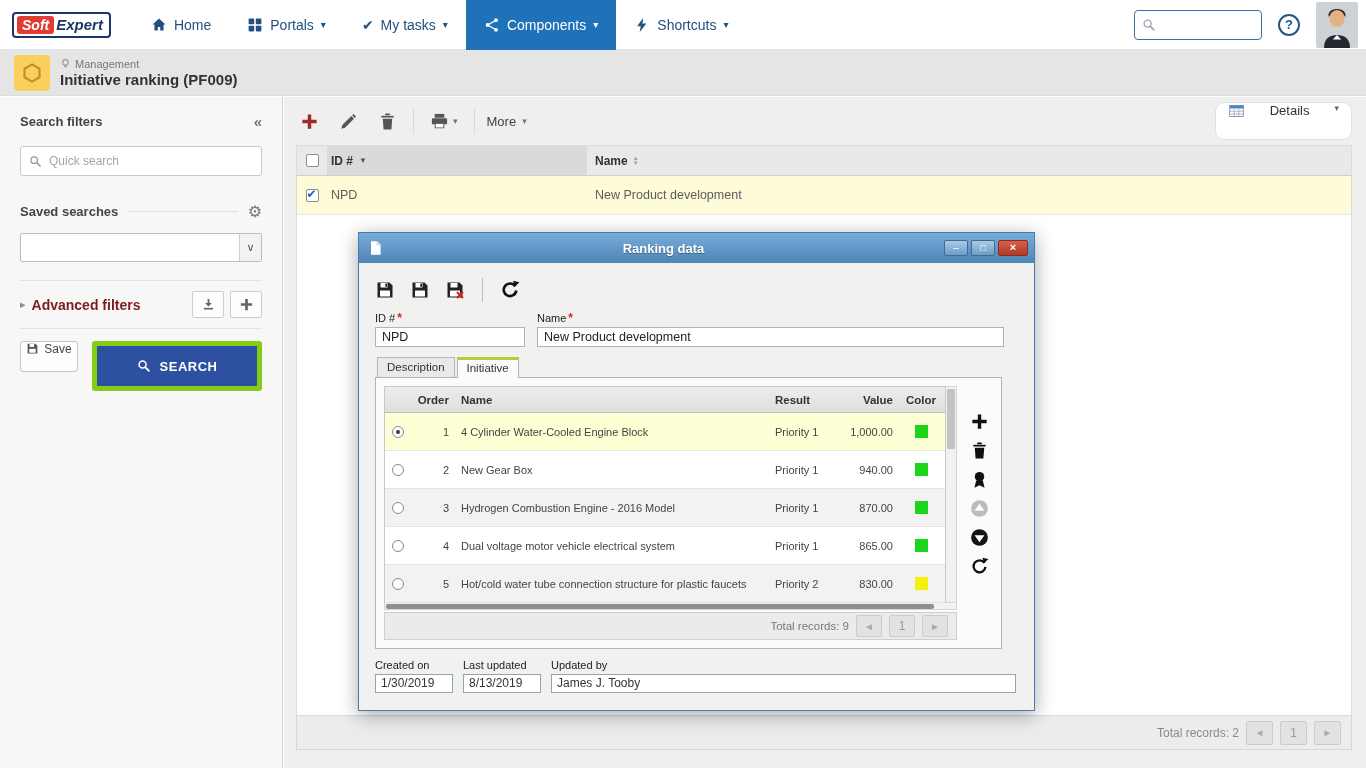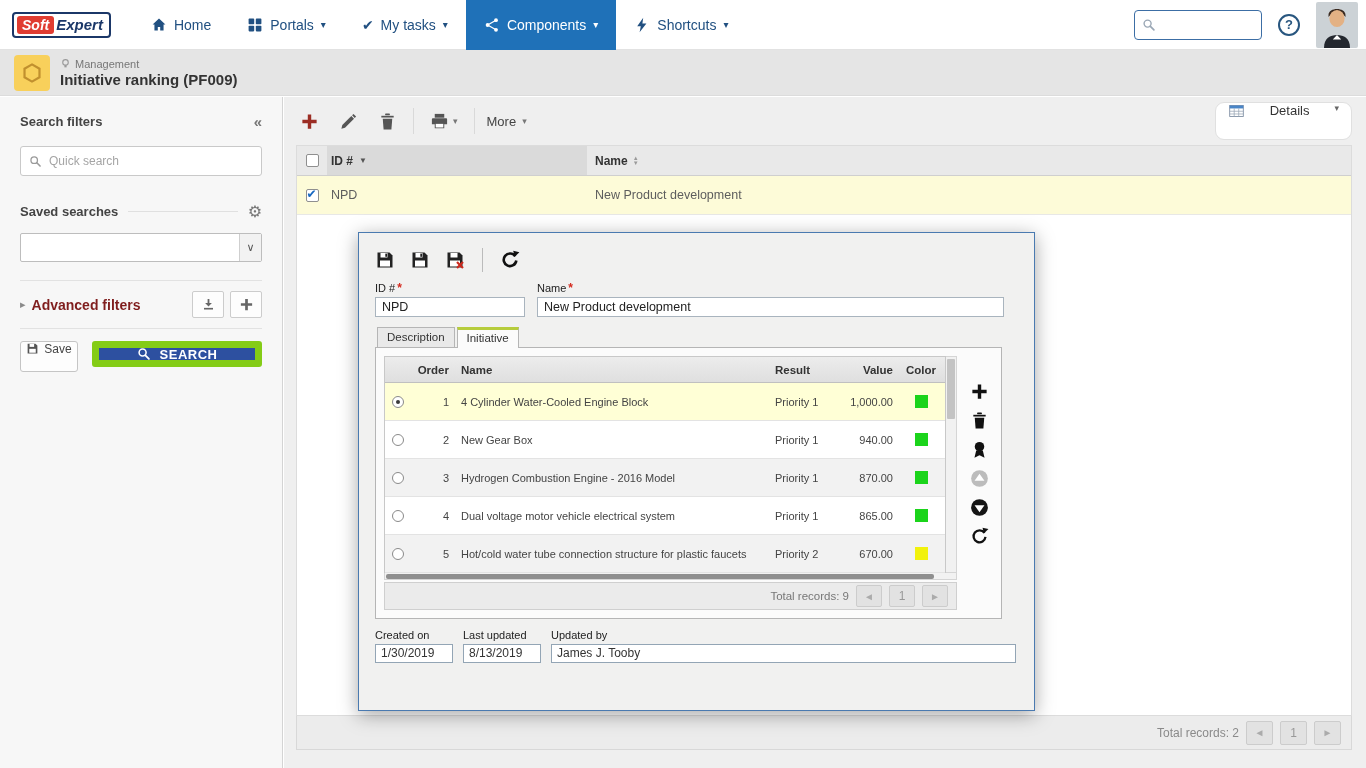--- a/index.html
+++ b/index.html
@@ -52,21 +52,21 @@
   .sb-hr { border:none; border-top:1px solid #e2e2e2; margin:18px 0 0; }
   .adv-row { margin-top:10px; display:flex; align-items:center; gap:6px; padding-bottom:10px; border-bottom:1px solid #e2e2e2; }
   .adv-caret { color:#8a8a8a; font-size:11px; }
   .adv-label { font-size:14px; font-weight:bold; color:#7f1d1d; }
   .adv-row .spacer { flex:1; }
   .adv-btn { width:32px; height:27px; background:#fdfdfd; border:1px solid #cccccc; border-radius:2px; display:flex; align-items:center; justify-content:center; cursor:pointer; }
   .adv-btn svg { width:15px; height:15px; fill:#666; }
   .sb-actions { margin-top:12px; display:flex; gap:14px; }
   .save-btn { width:58px; height:31px; background:#fdfdfd; border:1px solid #c5c5c5; border-radius:3px; display:flex; align-items:flex-start; justify-content:center; gap:5px; font-size:12px; color:#444; cursor:pointer; }
   .save-btn svg { width:13px; height:13px; }
-  .search-btn { flex:1; height:26px; background:#2d50a0; border:7px solid #84cc16; border-radius:3px; color:#fff; font-weight:bold; font-size:13px; letter-spacing:.5px; display:flex; align-items:center; justify-content:center; gap:9px; cursor:pointer; }
+  .search-btn { flex:1; height:50px; background:#2d50a0; border:5px solid #84cc16; border-radius:3px; color:#fff; font-weight:bold; font-size:13px; letter-spacing:.5px; display:flex; align-items:center; justify-content:center; gap:9px; cursor:pointer; }
   .search-btn svg { width:14px; height:14px; stroke:#fff; }
 
   
   .content { position:absolute; top:97px; left:284px; right:0; bottom:0; background:#efefef; display:flex; flex-direction:column; }
   .main-toolbar { height:48px; display:flex; align-items:center; padding:0 14px 0 12px; gap:12px; }
   .ibtn { background:none; border:none; cursor:pointer; display:flex; align-items:center; gap:4px; padding:4px; }
   .ibtn svg { width:19px; height:19px; }
   .tb-sep { width:1px; height:26px; background:#d9d9d9; }
   .more-btn { font-size:13px; color:#444; background:none; border:none; display:flex; align-items:center; gap:6px; cursor:pointer; }
   .more-btn .caret, .ibtn .caret { font-size:9px; color:#777; }
@@ -372,20 +372,32 @@
   </div>
   <div class="main-foot">
     <span>Total records: 2</span>
     <span class="pg-btn">◄</span>
     <span class="pg-num">1</span>
     <span class="pg-btn">►</span>
   </div>
 </main>
 
 <div class="modal">
+  <div class="m-titlebar">
+    <svg class="doc" viewBox="0 0 20 20">
+        <path d="M5 1.5h7.5L17 6v12.5H5z" fill="#fff"></path>
+        <path d="M12.5 1.5V6H17" fill="none" stroke="#b9cfe2" stroke-width="1.2"></path>
+      </svg>
+    <span class="m-title">Ranking data</span>
+    <span class="m-ctrl">
+      <span class="m-btn">–</span>
+      <span class="m-btn">□</span>
+      <span class="m-btn close">×</span>
+    </span>
+  </div>
   <div class="m-body">
     <div class="m-toolbar">
       <button class="m-tool">
         <svg viewBox="0 0 20 20">
             <path d="M2.5 2.5h12l3 3v12h-15z" fill="#222"></path>
             <rect x="5.5" y="3" width="7" height="4.5" fill="#fff"></rect>
             <rect x="10.3" y="3.6" width="1.7" height="3.2" fill="#222"></rect>
             <rect x="5" y="10.5" width="10" height="6" fill="#fff"></rect>
           </svg>
       </button>
@@ -491,21 +503,21 @@
                   <span class="swatch" style="background-color: rgb(27, 212, 27);"></span>
                 </span>
             </div>
             <div class="mrow">
               <span class="mc rad">
                   <span class="radio"></span>
                 </span>
               <span class="mc ord">5</span>
               <span class="mc nm2">Hot/cold water tube connection structure for plastic faucets</span>
               <span class="mc rs">Priority 2</span>
-              <span class="mc vl">670.00</span>
+              <span class="mc vl">830.00</span>
               <span class="mc cl">
                   <span class="swatch" style="background-color: rgb(242, 242, 12);"></span>
                 </span>
             </div>
           </div>
           <div class="m-vscroll">
               <div class="m-vthumb"></div>
             </div>
         </div>
         <div class="m-hscroll">

